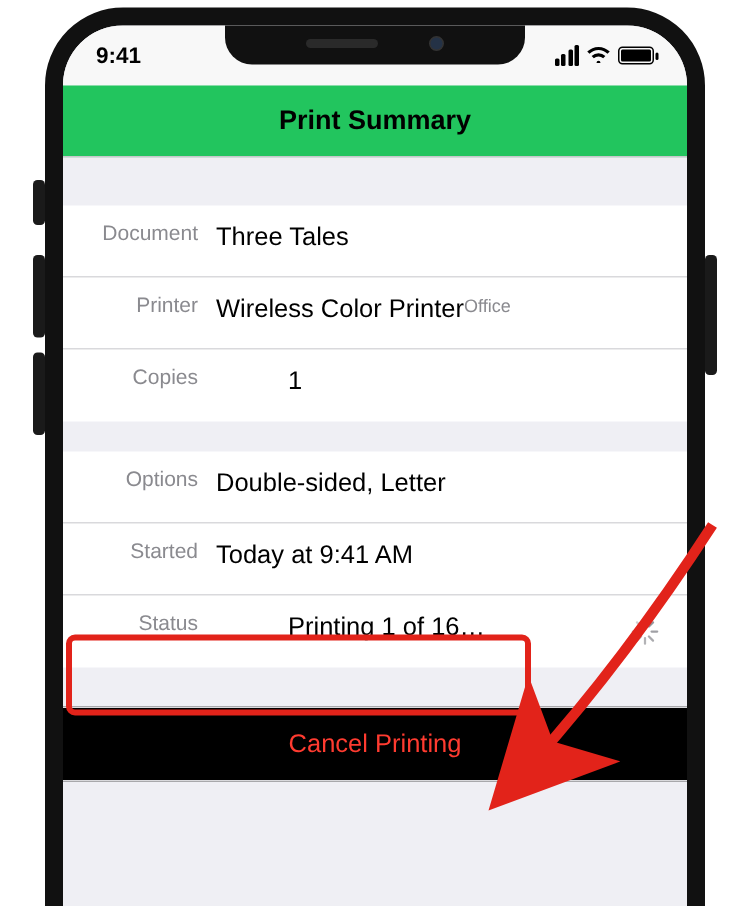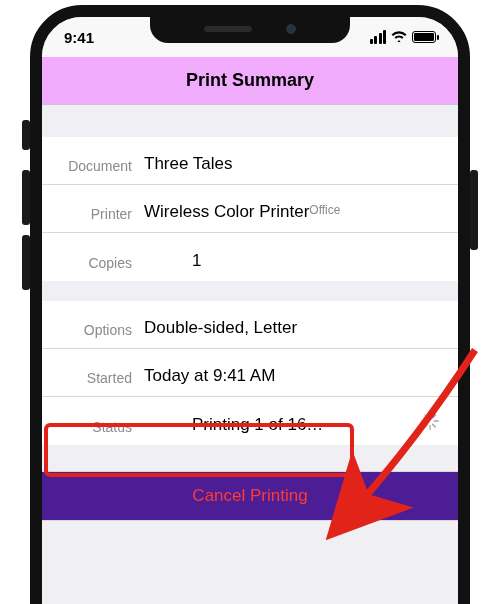--- a/index.html
+++ b/index.html
@@ -94,37 +94,37 @@
     position: relative;
   }
   .battery::after{
     content:""; position:absolute; right:-4px; top:3px; width:2px; height:5px;
     background:#000; border-radius:1px;
   }
   .battery .fill { position:absolute; inset:1px; background:#000; border-radius:1px; }
 
   .nav-header {
     height: 48px;
-    background: #f0abfc;
+    background: #22c55e;
     border-bottom: 1px solid #c7c7cc;
     display: flex;
     align-items: center;
     justify-content: center;
     font-size: 18px;
     font-weight: 600;
     color: #000;
   }
 
   .content { background: #efeff4; }
   .spacer { height: 32px; }
 
   .group { background: #fff; }
   .row {
     display: flex;
-    align-items: flex-end;
+    align-items: flex-start;
     min-height: 48px;
     padding: 10px 16px;
     border-bottom: 1px solid #d9d9dc;
     position: relative;
   }
   .group .row:last-child { border-bottom: none; gap: 48px; }
   .row .lbl {
     width: 86px;
     text-align: right;
     font-size: 14px;
@@ -148,21 +148,21 @@
     position: absolute;
     right: 18px;
     top: 50%;
     margin-top: -10px;
     width: 20px;
     height: 20px;
   }
   .spinner svg { width:20px; height:20px; }
 
   .cancel-row {
-    background:#4c1d95;
+    background:#000000;
     display:flex;
     align-items:center;
     justify-content:center;
     height: 50px;
     border-top: 1px solid #d9d9dc;
     border-bottom: 1px solid #d9d9dc;
   }
   .cancel-row span {
     color:#ff3b30;
     font-size: 17px;

